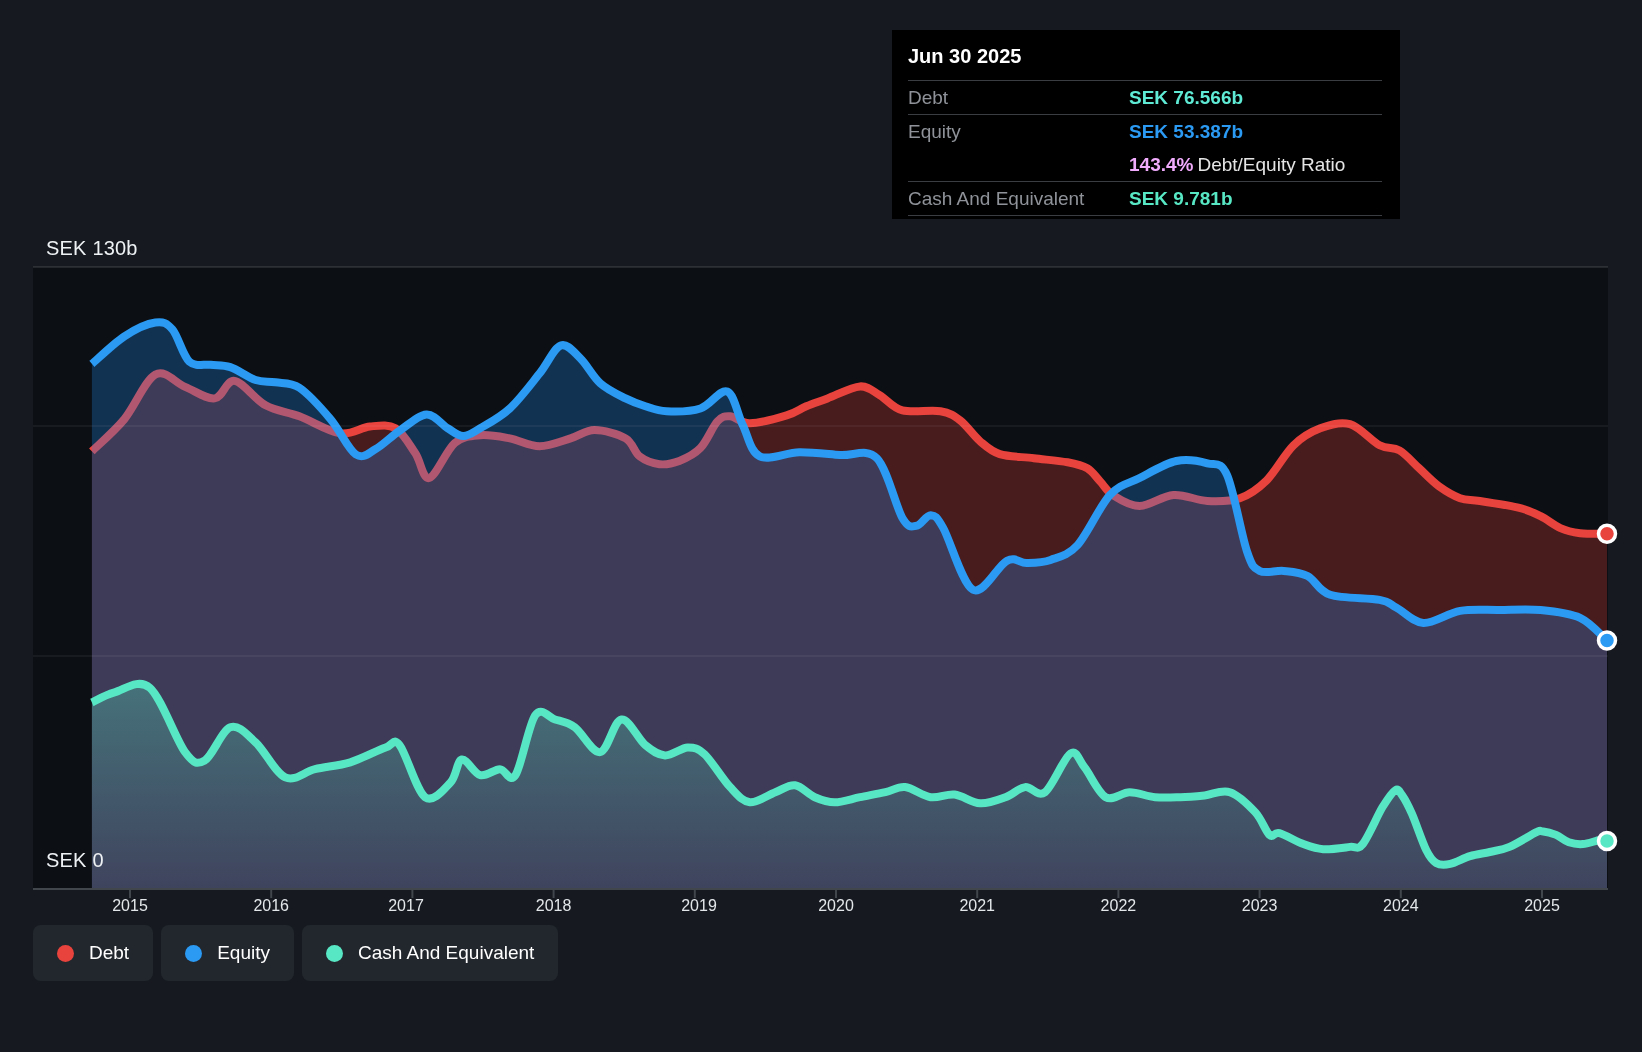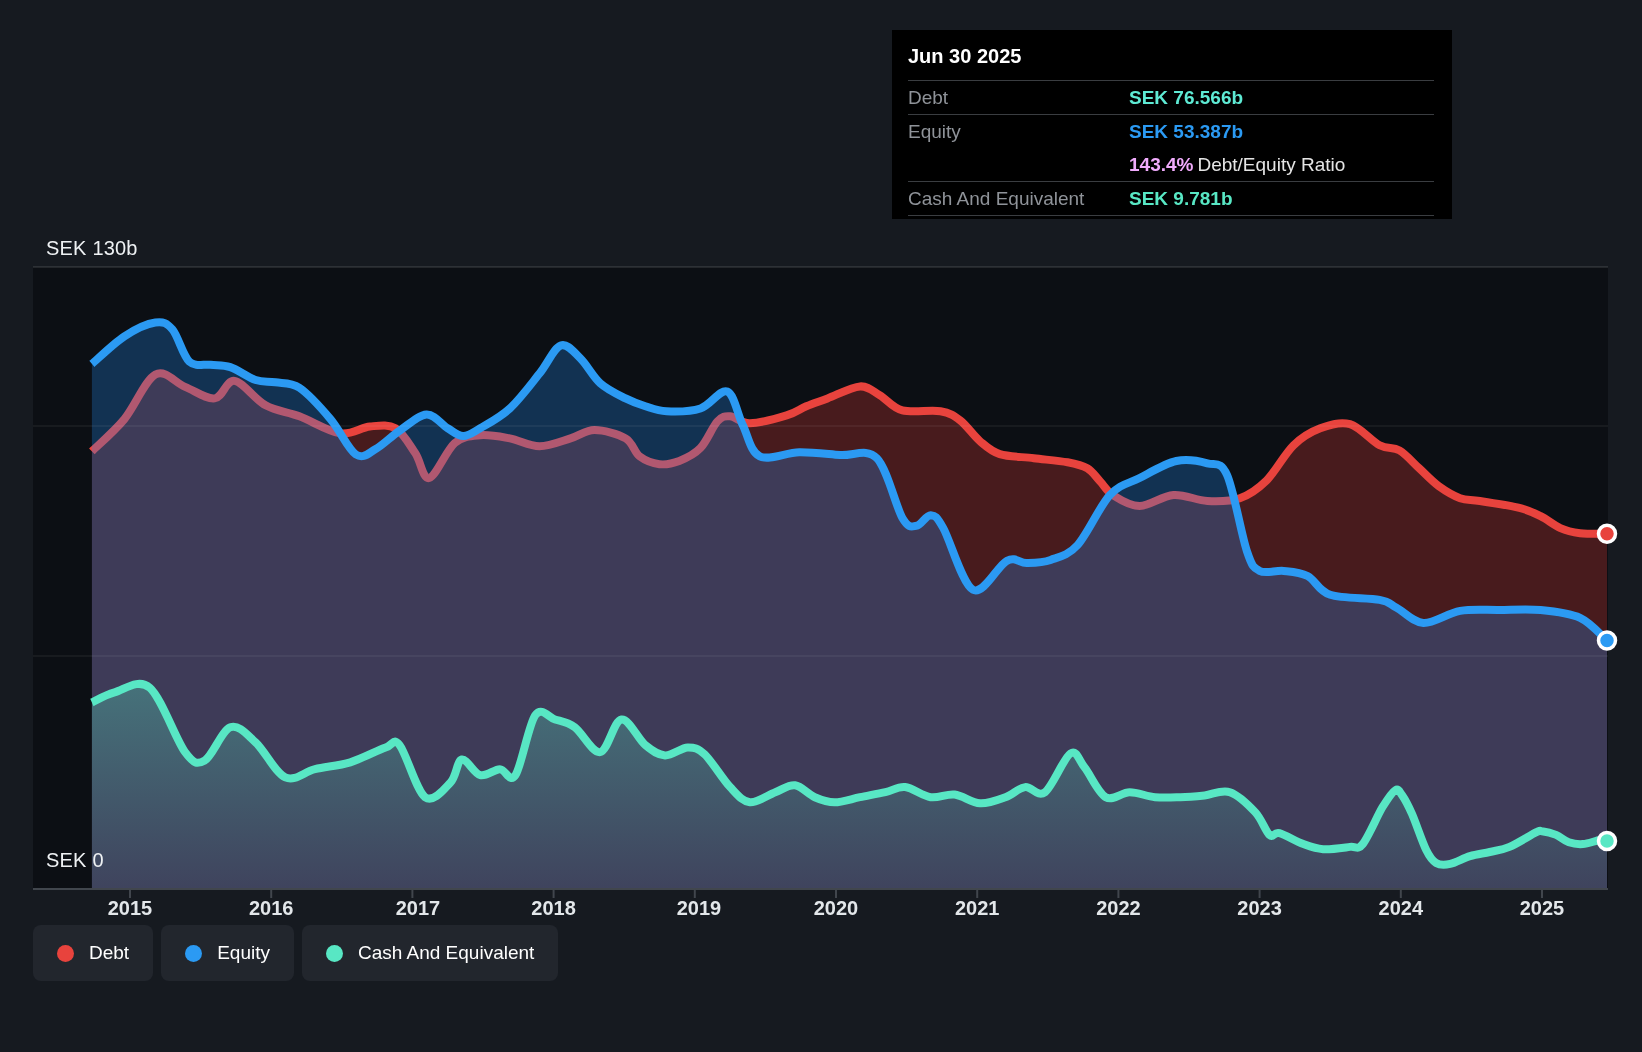--- a/index.html
+++ b/index.html
@@ -5,26 +5,26 @@
   html,body{margin:0;padding:0;}
   body{
     width:1642px;height:1052px;position:relative;overflow:hidden;
     background:#161a20;color:#fff;
     font-family:"Liberation Sans", sans-serif;
   }
   
   .y-label{position:absolute;left:46px;color:#eef1f3;font-size:20px;font-weight:500;letter-spacing:.2px;}
   #y-top{top:237px;}
   #y-bottom{top:849px;text-align:right;}
-  .x-year{position:absolute;top:897px;transform:translateX(-50%);color:#e3e7ea;font-size:20px;font-weight:700;}
+  .x-year{position:absolute;top:897px;transform:translateX(-50%);color:#e3e7ea;font-size:16px;font-weight:400;}
   
   #chart-svg{position:absolute;left:0;top:0;}
   
   .tooltip{
-    position:absolute;left:892px;top:30px;width:560px;box-sizing:border-box;
+    position:absolute;left:892px;top:30px;width:508px;box-sizing:border-box;
     background:#000;padding:0 18px 3px 16px;
   }
   .tt-title{font-size:20px;font-weight:700;color:#fff;padding:15px 0 12px 0;}
   .tt-row{display:flex;align-items:center;min-height:33px;font-size:19px;}
   .tt-bt{border-top:1px solid #3a3d41;}
   .tt-bb{border-bottom:1px solid #3a3d41;}
   .tt-label{width:221px;flex:none;color:#8f9399;font-weight:400;}
   .tt-val{font-weight:700;}
   .tt-ratio-val{font-weight:700;color:#f0abfc;}
   .tt-ratio-rest{color:#e5e5e5;font-weight:400;margin-left:4px;}
@@ -72,21 +72,21 @@
     <circle cx="1607.0" cy="640.4" r="8.5" fill="#2b9af3" stroke="#ffffff" stroke-width="3.5"></circle>
     <circle cx="1607.0" cy="841.0" r="8.5" fill="#58e7c4" stroke="#ffffff" stroke-width="3.5"></circle>
   </svg>
 
 <div class="y-label" id="y-top">SEK 130b</div>
 <div class="y-label" id="y-bottom">SEK 0</div>
 
 <div id="x-axis">
     <div class="x-year" style="left: 130px;">2015</div>
     <div class="x-year" style="left: 271.2px;">2016</div>
-    <div class="x-year" style="left: 418px;">2017</div>
+    <div class="x-year" style="left: 406px;">2017</div>
     <div class="x-year" style="left: 553.6px;">2018</div>
     <div class="x-year" style="left: 699px;">2019</div>
     <div class="x-year" style="left: 836px;">2020</div>
     <div class="x-year" style="left: 977.2px;">2021</div>
     <div class="x-year" style="left: 1118.4px;">2022</div>
     <div class="x-year" style="left: 1259.6px;">2023</div>
     <div class="x-year" style="left: 1400.8px;">2024</div>
     <div class="x-year" style="left: 1542px;">2025</div>
   </div>
 

